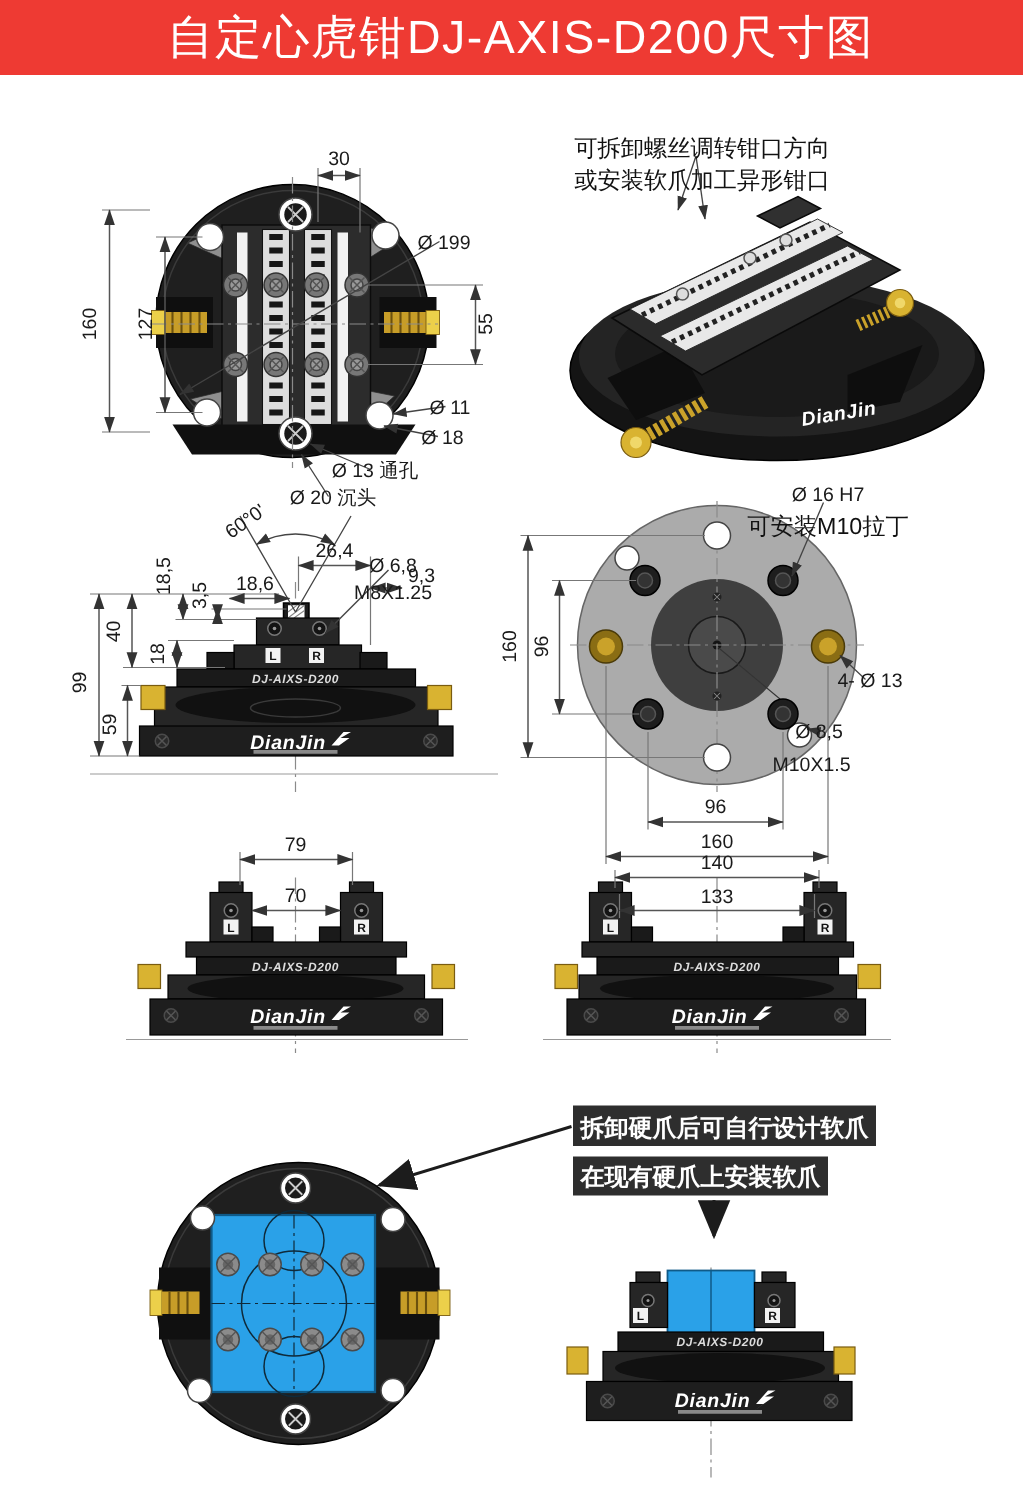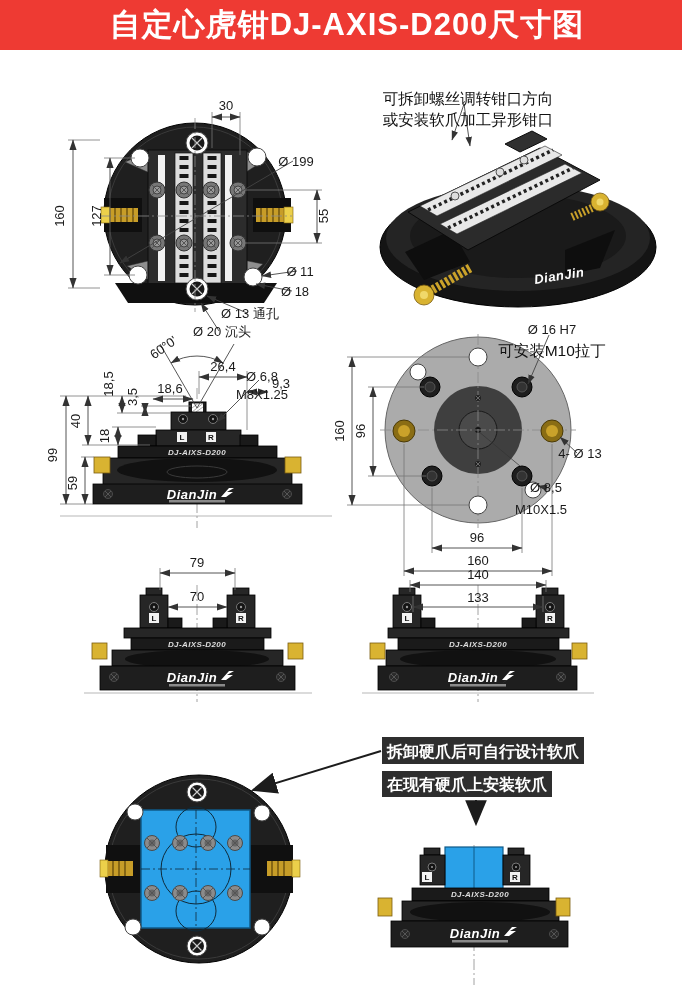--- a/index.html
+++ b/index.html
@@ -1,20 +1,20 @@
 <!DOCTYPE html>
 <html><head>
 <meta charset="utf-8">
 <style>
   html,body{margin:0;padding:0;background:#fff;}
   body{width:682px;height:1000px;position:relative;overflow:hidden;
        font-family:"Liberation Sans",sans-serif;}
   .header{position:absolute;left:0;top:0;width:682px;height:50px;background:#ee3a33;
           display:flex;align-items:center;justify-content:center;}
-  .header span{color:#fff;font-size:31px;font-weight:bold;letter-spacing:1px;margin-left:12px;}
+  .header span{color:#fff;font-size:31px;font-weight:normal;letter-spacing:1px;margin-left:12px;}
   svg{position:absolute;left:0;top:0;}
   svg text{text-anchor:middle;}
   .dim{stroke:#555;stroke-width:1;fill:none;}
   .ext{stroke:#777;stroke-width:.8;fill:none;}
   .ldr{stroke:#444;stroke-width:.9;fill:none;}
   .cline{stroke:#8a8a8a;stroke-width:.8;stroke-dasharray:11 3 2 3;fill:none;}
   .dimtxt{font-size:13px;fill:#1a1a1a;}
   .cntxt{font-size:15.5px;fill:#111;}
   .modeltxt{font-style:italic;font-weight:bold;font-size:8px;fill:#ddd;letter-spacing:.4px;}
   .logotxt{font-style:italic;font-weight:bold;font-size:13px;fill:#fff;letter-spacing:.5px;}

